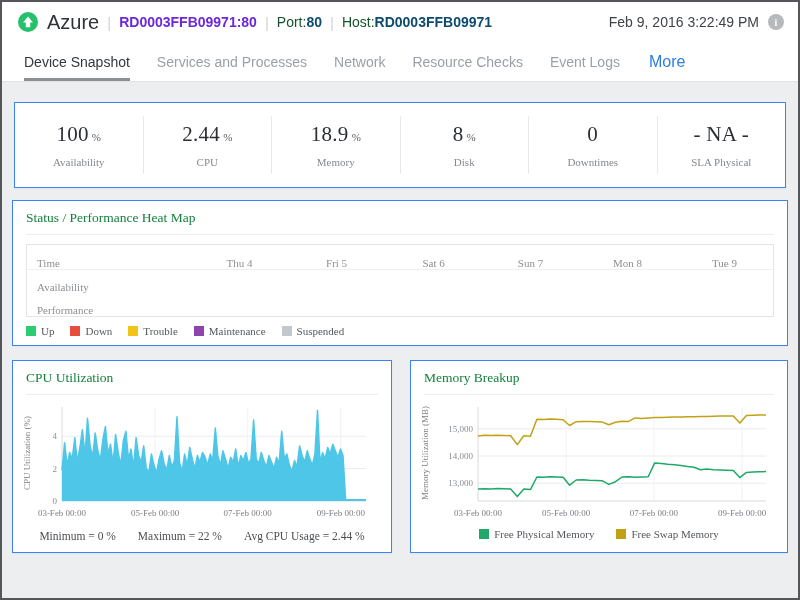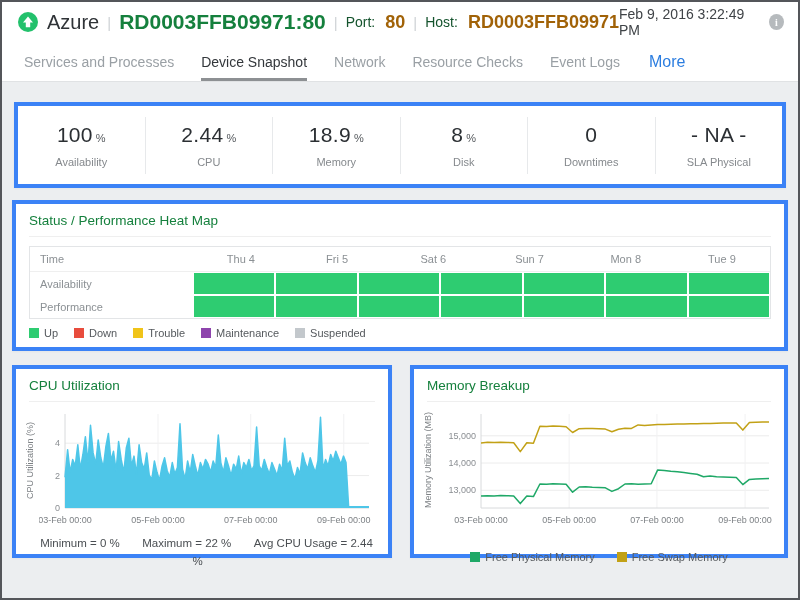--- a/index.html
+++ b/index.html
@@ -4,54 +4,54 @@
 <style>
   * { margin:0; padding:0; box-sizing:border-box; }
   html,body { width:800px; height:600px; font-family:"Liberation Sans", sans-serif; }
   .frame { width:800px; height:600px; border:2px solid #54565a; background:#eceef0; overflow:hidden; }
 
   
   .topbar { height:40px; background:#fff; display:flex; align-items:center; padding:0 14px 0 16px; }
   .status-icon { width:20px; height:20px; margin-right:9px; flex:0 0 auto; }
   .device-name { font-size:20px; color:#2f3337; }
   .sep { color:#cfd3d6; margin:0 8px; font-size:15px; }
-  .addr { font-size:21px; color:#15803d; font-weight:700; }
+  .addr { font-size:14px; color:#6d28d9; font-weight:700; }
   .kv-label { font-size:14px; color:#14532d; }
-  .kv-value { font-size:18px; color:#a16207; font-weight:700; margin-left:10px; }
+  .kv-value { font-size:14px; color:#0c4a6e; font-weight:700; margin-left:0; }
   .topbar-right { margin-left:auto; display:flex; align-items:center; }
   .timestamp { font-size:14px; color:#3f4347; margin-right:9px; }
   .info-icon { width:16px; height:16px; border-radius:50%; background:#b6babd; color:#fff;
                font-size:10px; font-weight:700; display:flex; align-items:center; justify-content:center;
                font-family:"Liberation Serif", serif; cursor:pointer; }
 
   
   .tabsbar { height:40px; background:#fff; display:flex; align-items:stretch; padding:0 22px;
              border-bottom:1px solid #e0e2e4; }
   .tab { position:relative; display:flex; align-items:center; margin-right:27px; font-size:14px;
          color:#9aa0a5; cursor:pointer; white-space:nowrap; }
   .tab.active { color:#33373b; }
   .tab.active::after { content:""; position:absolute; left:0; right:0; bottom:0; height:3px; background:#8d9093; }
   .tab-more { display:flex; align-items:center; font-size:16px; color:#2b7de0; cursor:pointer; margin-left:2px; }
 
   
-  .card { background:#fff; border:4px solid #3b82f6; box-shadow:0 1px 2px rgba(0,0,0,0.04); }
+  .card { background:#fff; border:1px solid #3b82f6; box-shadow:0 1px 2px rgba(0,0,0,0.04);font-family:Liberation Serif, serif; }
 
   
   .metrics { margin:20px 12px 0 12px; height:86px; display:flex; align-items:center; }
   .metric { flex:1; text-align:center; padding:6px 0; }
   .metric + .metric { border-left:1px solid #e7e9eb; }
   .metric-value { font-size:21px; color:#2b2f33; letter-spacing:0.3px; }
   .metric-unit { font-size:11px; color:#55595d; margin-left:3px; }
   .metric-label { font-size:11px; color:#85898d; margin-top:9px; }
 
   
   .heatmap { margin:12px 10px 0 10px; padding:9px 13px 8px 13px; }
   .section-title { font-size:13.5px; color:#15803d; padding-bottom:8px; border-bottom:1px solid #efefef; }
   .hm-table { margin-top:9px; border:1px solid #e3e5e7; }
-  .hm-row { display:flex; }
+  .hm-row { display:flex;align-items:flex-end; }
   .hm-cell-label { width:22%; font-size:11px; color:#8b9094; padding:0 0 0 10px; display:flex; align-items:center;
                    background:#fff; }
   .hm-row.header { height:25px; border-bottom:1px solid #efefef; }
   .hm-col-head { flex:1; font-size:11px; color:#8b9094; display:flex; align-items:center; justify-content:center; }
   .hm-row.data { height:23px; }
   .hm-cell { flex:1; border:1px solid #fff; cursor:pointer; }
   .hm-legend { display:flex; align-items:center; margin-top:8px; }
   .hm-legend-item { display:flex; align-items:center; margin-right:16px; }
   .legend-swatch { width:10px; height:10px; margin-right:5px; display:inline-block; }
   .legend-label { font-size:11px; color:#55595d; }
@@ -62,21 +62,21 @@
   .chart-card.cpu { width:380px; margin-right:18px; }
   .chart-card.mem { width:378px; }
   .chart-wrap { position:relative; margin-top:4px; }
   .ylabel { position:absolute; left:-4px; top:6px; height:96px; width:12px;
             writing-mode:vertical-rl; transform:rotate(180deg); text-align:center;
             font-size:9px; color:#7d8185; }
   .chart-svg { display:block; margin-left:10px; }
   .cpu-stats { margin-top:5px; text-align:center; }
   .cpu-stats span { font-size:11.5px; color:#4a4e52; margin:0 9px; }
   .chart-legend { margin-top:7px; display:flex; justify-content:center; align-items:center; }
-  .chart-legend-item { display:flex; align-items:center; margin:16px 11px; }
+  .chart-legend-item { display:flex; align-items:center; margin:0 11px; }
 </style>
 </head>
 <body>
 
 <div class="frame">
 
   <div class="topbar">
     <span class="status-icon">
       <svg width="20" height="20" viewBox="0 0 20 20">
         <circle cx="10" cy="10" r="10" fill="#23c16c"></circle>
@@ -93,22 +93,22 @@
     <span class="kv-label">Host:</span>
       <span class="kv-value">RD0003FFB09971</span>
     <span class="topbar-right">
       <span class="timestamp">Feb 9, 2016 3:22:49 PM</span>
       <span class="info-icon">i</span>
     </span>
   </div>
 
   <div class="tabsbar">
     <div id="tabs-list" style="display:flex;">
+        <div class="tab active">Device Snapshot</div>
         <div class="tab">Services and Processes</div>
-        <div class="tab active">Device Snapshot</div>
         <div class="tab">Network</div>
         <div class="tab">Resource Checks</div>
         <div class="tab">Event Logs</div>
       </div>
     <div class="tab-more">More</div>
   </div>
 
   <div class="metrics card" id="metrics-row">
       <div class="metric">
         <div><span class="metric-value">100</span><span class="metric-unit">%</span></div>

